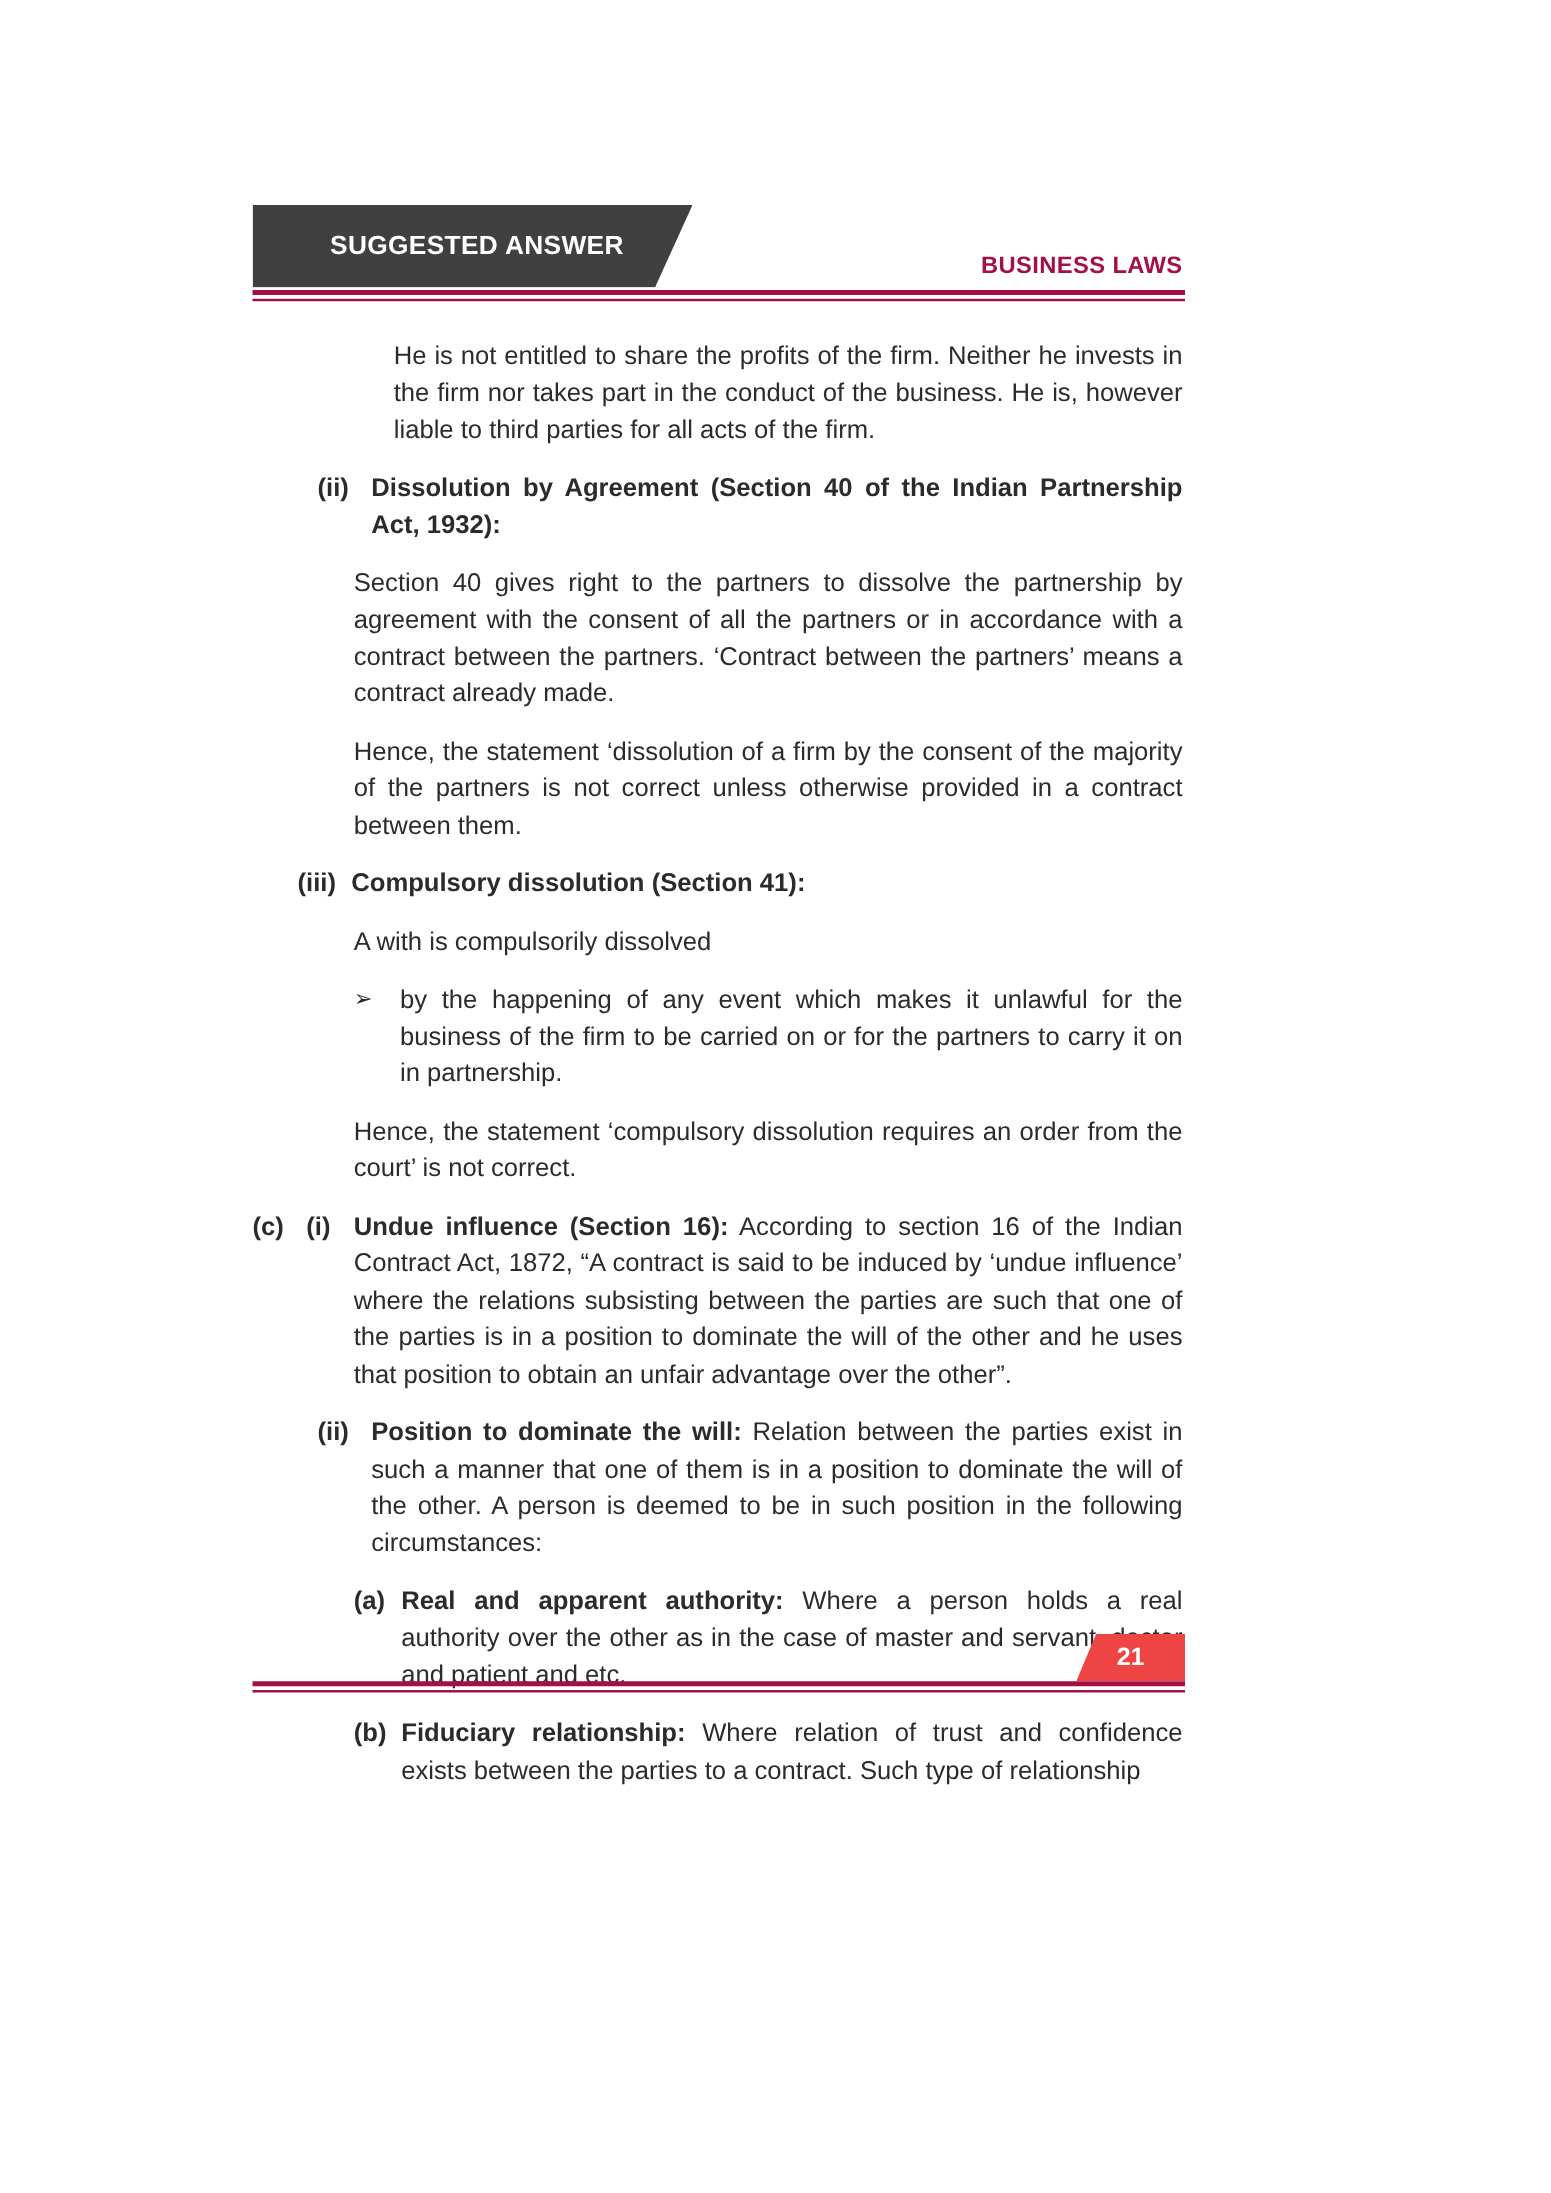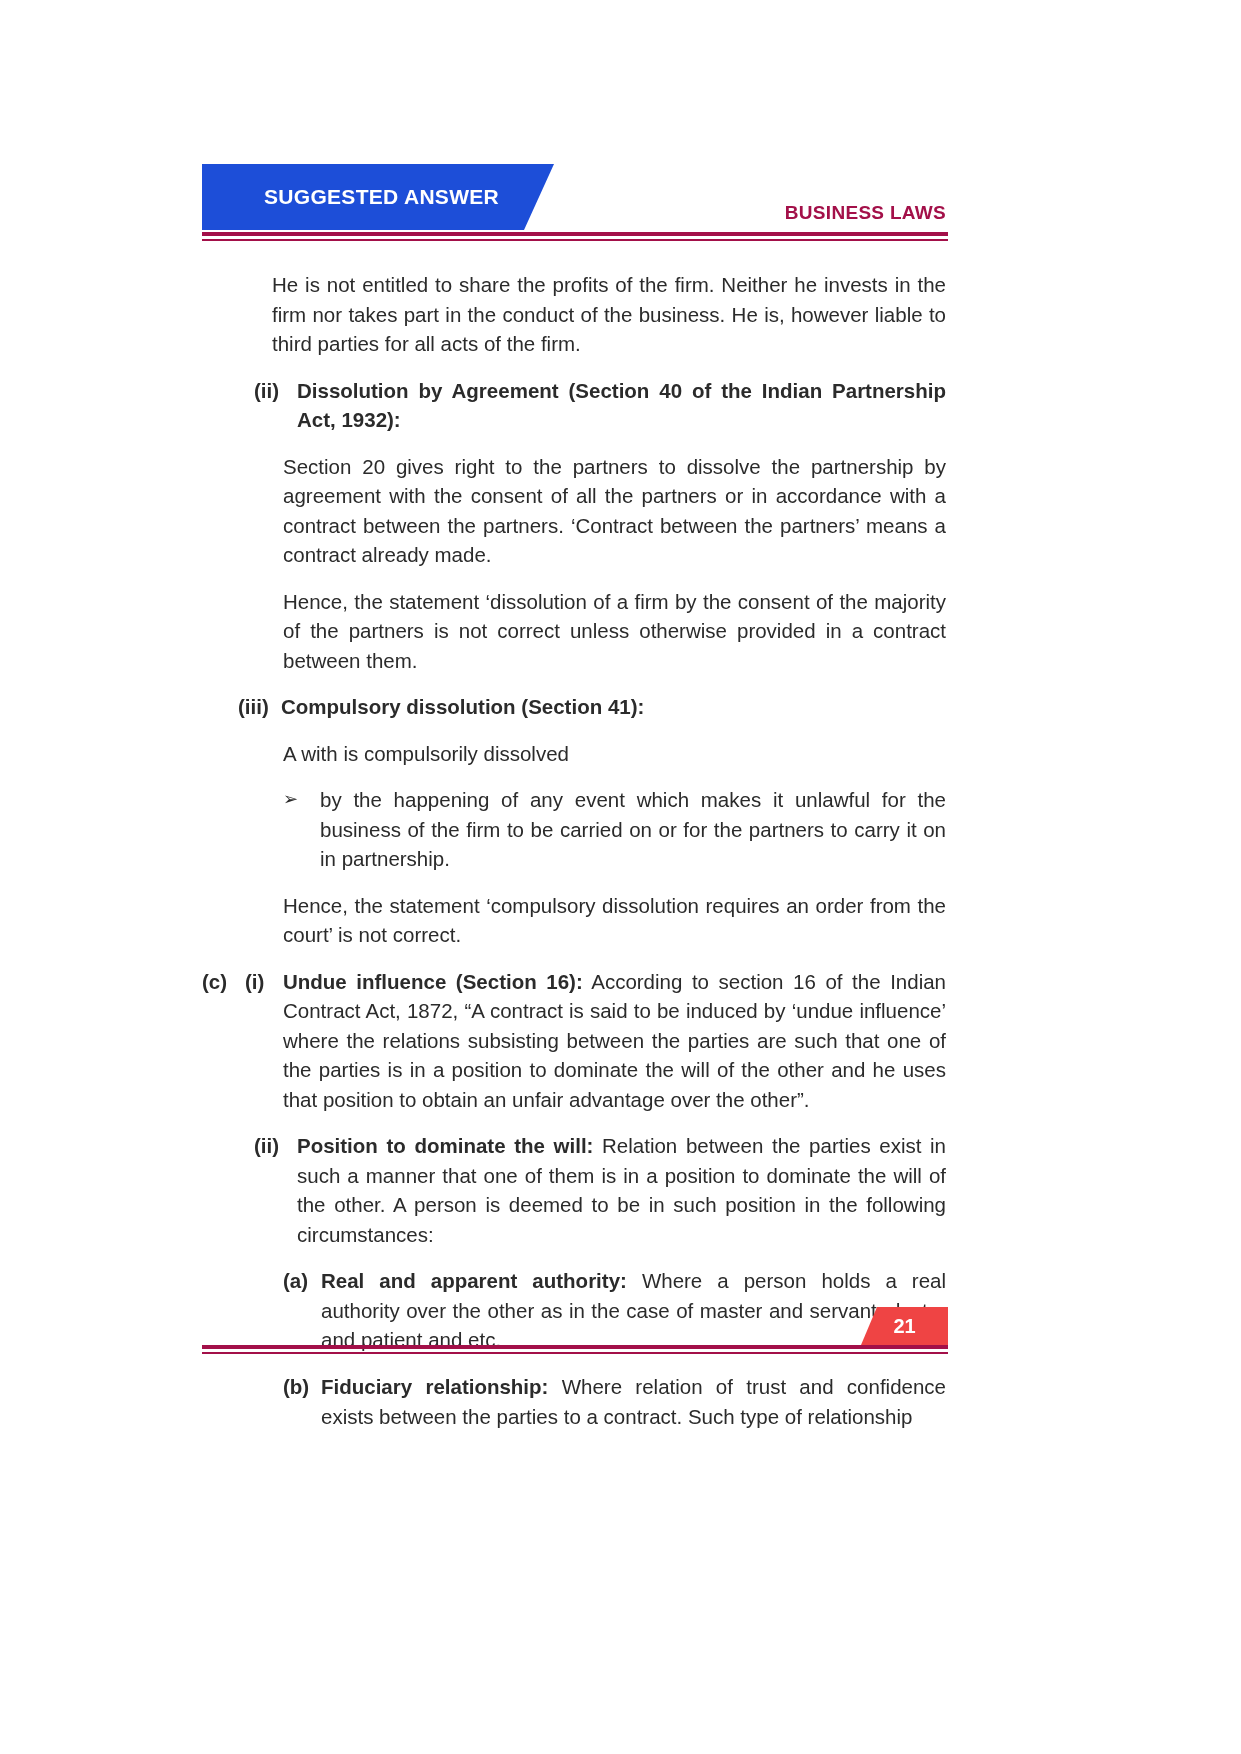--- a/index.html
+++ b/index.html
@@ -19,21 +19,21 @@
     position: absolute;
     top: 164px;
     left: 202px;
     width: 744px;
     height: 66px;
     display: flex;
     justify-content: space-between;
     align-items: flex-end;
   }
   .banner {
-    background: #1d4ed8;
+    background: #404040;
     color: #ffffff;
     width: 352px;
     height: 66px;
     display: flex;
     align-items: center;
     padding-left: 62px;
     font-size: 21px;
     font-weight: 700;
     letter-spacing: 0.3px;
     clip-path: polygon(0 0, 100% 0, calc(100% - 30px) 100%, 0 100%);
@@ -59,21 +59,21 @@
   .content {
     position: absolute;
     top: 270px;
     left: 202px;
     width: 744px;
     font-size: 20.5px;
     line-height: 1.44;
     text-align: justify;
   }
   .block { margin-bottom: 17px; }
-  .indent-3 { margin-left: 70px; }   
+  .indent-3 { margin-left: 113px; }   
   .indent-2 { margin-left: 81px; }    
   .row { display: flex; align-items: flex-start; }
   .row .lbl { flex: 0 0 auto; font-weight: 700; }
   .row .txt { flex: 1 1 auto; text-align: justify; }
   .lbl-ii   { width: 43px; margin-left: 52px; }
   .lbl-iii  { width: 43px; margin-left: 36px; }
   .lbl-c    { width: 43px; }
   .lbl-i    { width: 38px; }
   .lbl-sub  { width: 38px; }
   .bullet-row { margin-left: 81px; }
@@ -124,21 +124,21 @@
 
   <div class="content">
 
     <p class="block indent-3">He is not entitled to share the profits of the firm. Neither he invests in the firm nor takes part in the conduct of the business. He is, however liable to third parties for all acts of the firm.</p>
 
     <div class="block row heading-row">
       <span class="lbl lbl-ii">(ii)</span>
       <span class="txt">Dissolution by Agreement (Section 40 of the Indian Partnership Act, 1932):</span>
     </div>
 
-    <p class="block indent-2">Section 20 gives right to the partners to dissolve the partnership by agreement with the consent of all the partners or in accordance with a contract between the partners. ‘Contract between the partners’ means a contract already made.</p>
+    <p class="block indent-2">Section 40 gives right to the partners to dissolve the partnership by agreement with the consent of all the partners or in accordance with a contract between the partners. ‘Contract between the partners’ means a contract already made.</p>
 
     <p class="block indent-2">Hence, the statement ‘dissolution of a firm by the consent of the majority of the partners is not correct unless otherwise provided in a contract between them.</p>
 
     <div class="block row heading-row">
       <span class="lbl lbl-iii">(iii)</span>
       <span class="txt">Compulsory dissolution (Section 41):</span>
     </div>
 
     <p class="block indent-2">A with is compulsorily dissolved</p>
 

